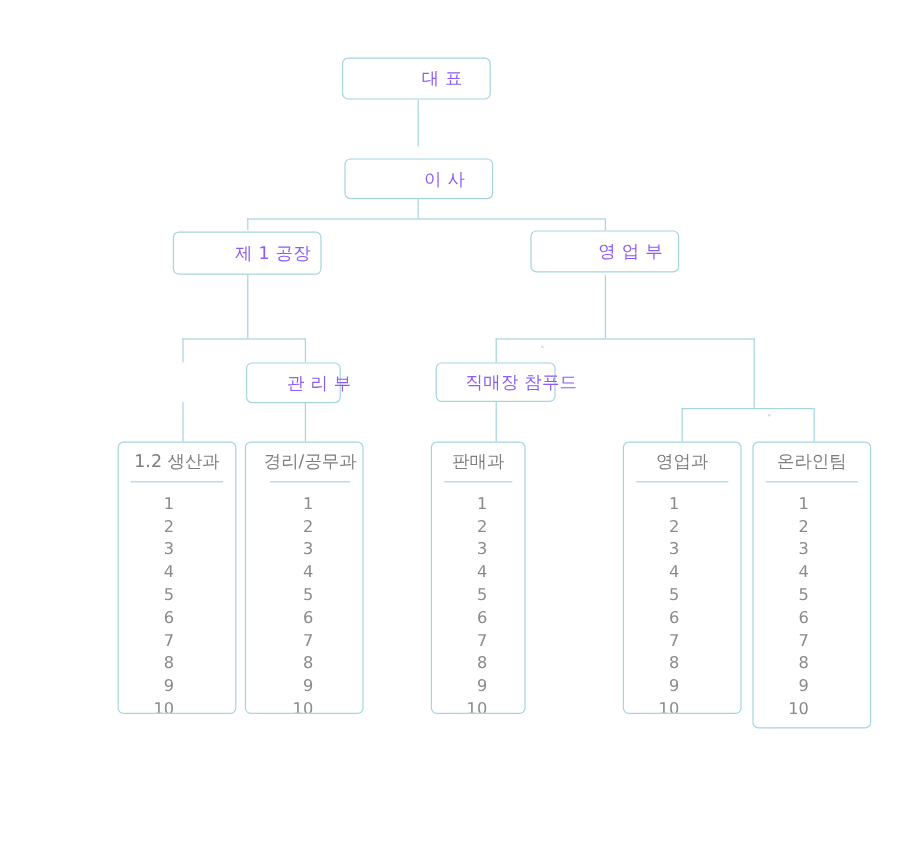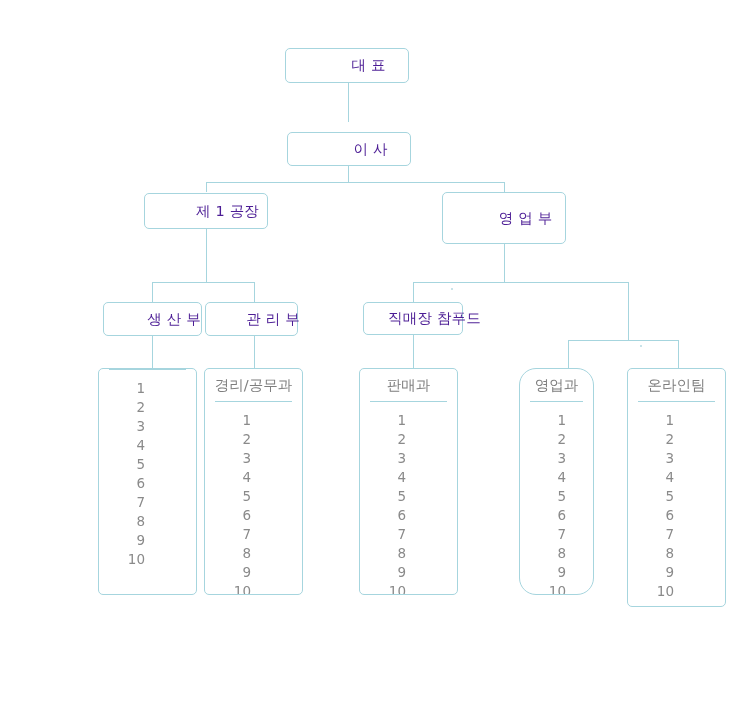--- a/index.html
+++ b/index.html
@@ -32,21 +32,21 @@
   .conn.v { width: 1px; }
   .conn.h { height: 1px; }
 
   
   .node {
     position: absolute;
     box-sizing: border-box;
     border: 1px solid #a6d5de;
     border-radius: 5px;
     background: #ffffff;
-    color: #4c1d95;
+    color: #8b5cf6;
     display: flex;
     align-items: center;
     justify-content: center;
     font-size: 14.5px;
     letter-spacing: 0.2px;
     white-space: nowrap;
     padding-left: 43px;
   }
 
   
@@ -138,87 +138,85 @@
   </div>
 
   <div class="node" style="left:287px; top:132px; width:124px; height:34px;">
     <span>이  사</span>
   </div>
 
   <div class="node" style="left:144px; top:193px; width:124px; height:36px;text-align:center;">
     <span>제 1 공장</span>
   </div>
 
-  <div class="node" style="left:442px; top:192px; width:124px; height:52px;">
+  <div class="node" style="left:442px; top:192px; width:124px; height:35px;">
     <span>영 업 부</span>
   </div>
 
-  <div class="node" style="left:103px; top:302px; width:99px; height:34px;">
-    <span>생 산 부</span>
-  </div>
-
-  <div class="node" style="left:205px; top:302px; width:93px; height:34px;">
+
+  <div class="node" style="left:205px; top:302px; width:79px; height:34px;">
     <span>관 리 부</span>
   </div>
 
   <div class="node" style="left:363px; top:302px; width:100px; height:33px;text-align:center;">
     <span>직매장 참푸드</span>
   </div>
 
   <div class="leaf" style="left:98px; top:368px; width:99px; height:227px;">
-    <div class="leaf-divider"></div>
-    <ul class="leaf-list">
-      <li>1</li>
-      <li>2</li>
-      <li>3</li>
-      <li>4</li>
-      <li>5</li>
-      <li>6</li>
-      <li>7</li>
-      <li>8</li>
-      <li>9</li>
-      <li>10</li>
-    </ul>
-  </div>
-
-  <div class="leaf" style="left:204px; top:368px; width:99px; height:227px;">
+    <div class="leaf-title">1.2 생산과</div>
+    <div class="leaf-divider"></div>
+    <ul class="leaf-list">
+      <li>1</li>
+      <li>2</li>
+      <li>3</li>
+      <li>4</li>
+      <li>5</li>
+      <li>6</li>
+      <li>7</li>
+      <li>8</li>
+      <li>9</li>
+      <li>10</li>
+    </ul>
+  </div>
+
+  <div class="leaf" style="left:204px; top:368px; width:99px; height:227px;padding-left:10px;">
     <div class="leaf-title">경리/공무과</div>
     <div class="leaf-divider"></div>
     <ul class="leaf-list">
       <li>1</li>
       <li>2</li>
       <li>3</li>
       <li>4</li>
       <li>5</li>
       <li>6</li>
       <li>7</li>
       <li>8</li>
       <li>9</li>
       <li>10</li>
     </ul>
   </div>
 
-  <div class="leaf" style="left:359px; top:368px; width:99px; height:227px;">
+  <div class="leaf" style="left:359px; top:368px; width:79px; height:227px;">
     <div class="leaf-title">판매과</div>
     <div class="leaf-divider"></div>
     <ul class="leaf-list">
       <li>1</li>
       <li>2</li>
       <li>3</li>
       <li>4</li>
       <li>5</li>
       <li>6</li>
       <li>7</li>
       <li>8</li>
       <li>9</li>
       <li>10</li>
     </ul>
   </div>
 
-  <div class="leaf" style="left:519px; top:368px; width:75px; height:227px;border-radius:17px;">
+  <div class="leaf" style="left:519px; top:368px; width:99px; height:227px;">
     <div class="leaf-title">영업과</div>
     <div class="leaf-divider"></div>
     <ul class="leaf-list">
       <li>1</li>
       <li>2</li>
       <li>3</li>
       <li>4</li>
       <li>5</li>
       <li>6</li>
       <li>7</li>

